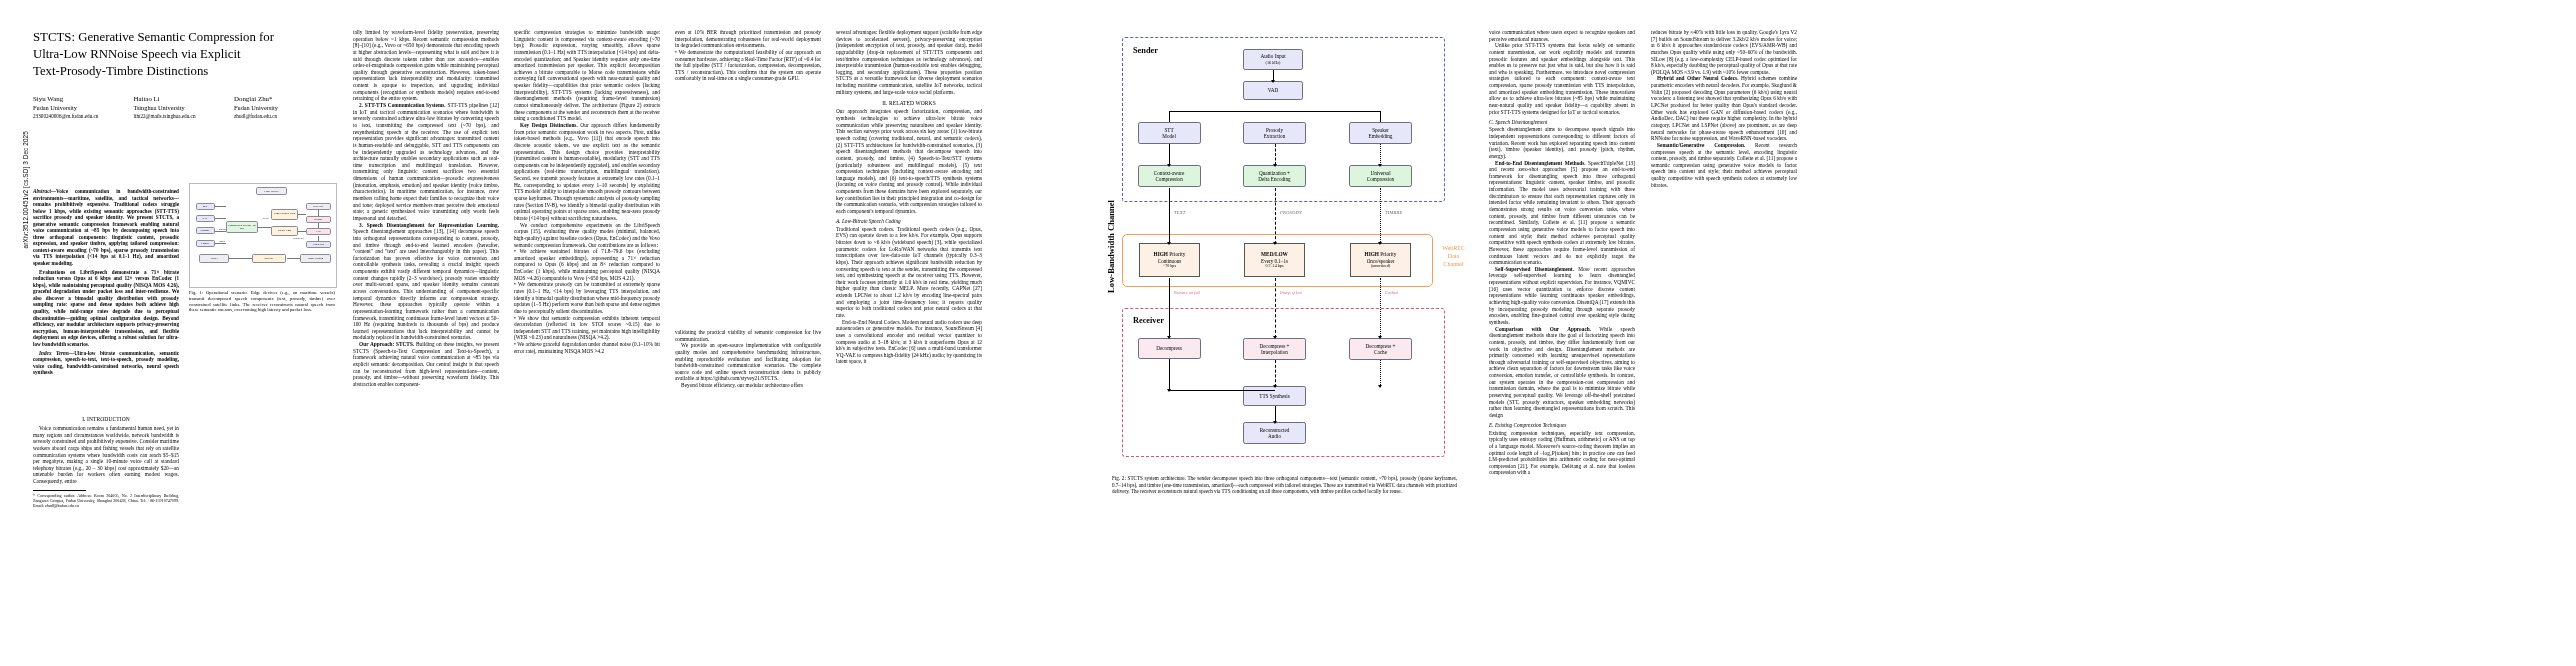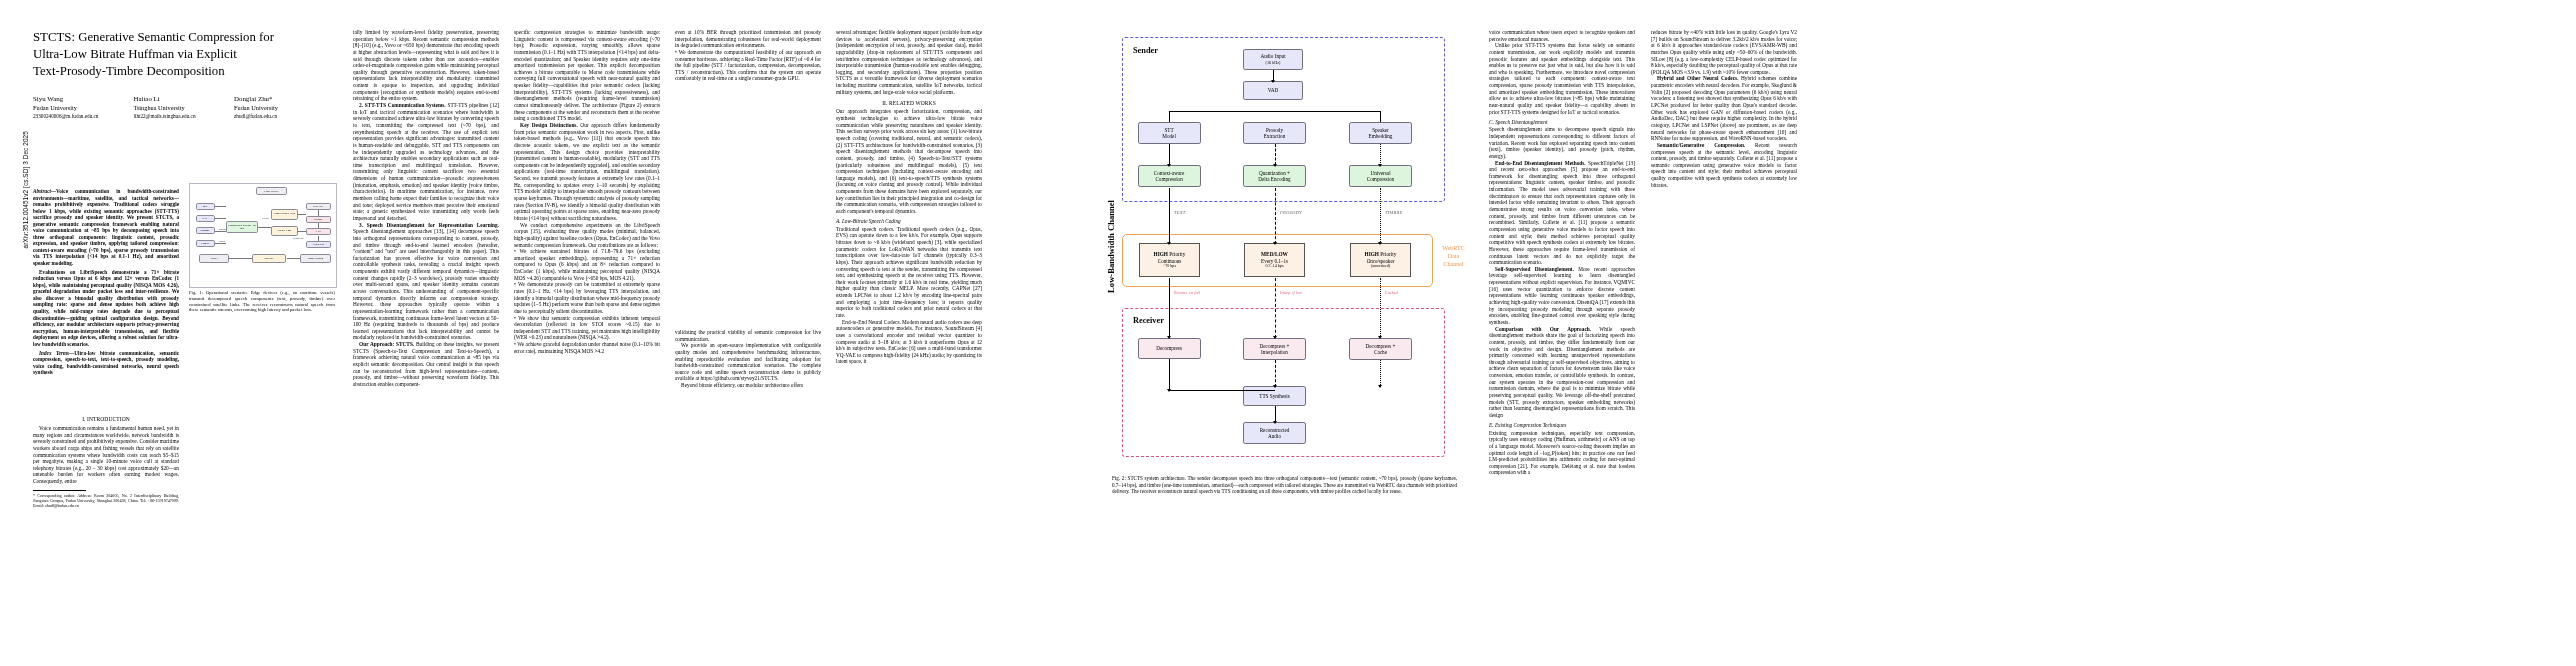--- a/index.html
+++ b/index.html
@@ -86,22 +86,22 @@
 </head>
 <body>
 
 <div class="page">
 
   <div class="arxiv-stamp">arXiv:3512.00451v2  [cs.SD]  3 Dec 2025</div>
 
   <div class="titleblock">
     <div class="ptitle">
       <div>STCTS: Generative Semantic Compression for</div>
-      <div>Ultra-Low Bitrate Huffman via Explicit</div>
-      <div>Text-Prosody-Timbre Decomposition</div>
+      <div>Ultra-Low RNNoise Speech via Explicit</div>
+      <div>Text-Prosody-Timbre Distinctions</div>
     </div>
     <div class="authors">
       <div class="author">
         <div class="aname">Siyu Wang</div>
         <div>Fudan University</div>
         <div class="aemail">23300240006@m.fudan.edu.cn</div>
       </div>
       <div class="author">
         <div class="aname">Haitao Li</div>
         <div>Tsinghua University</div>

